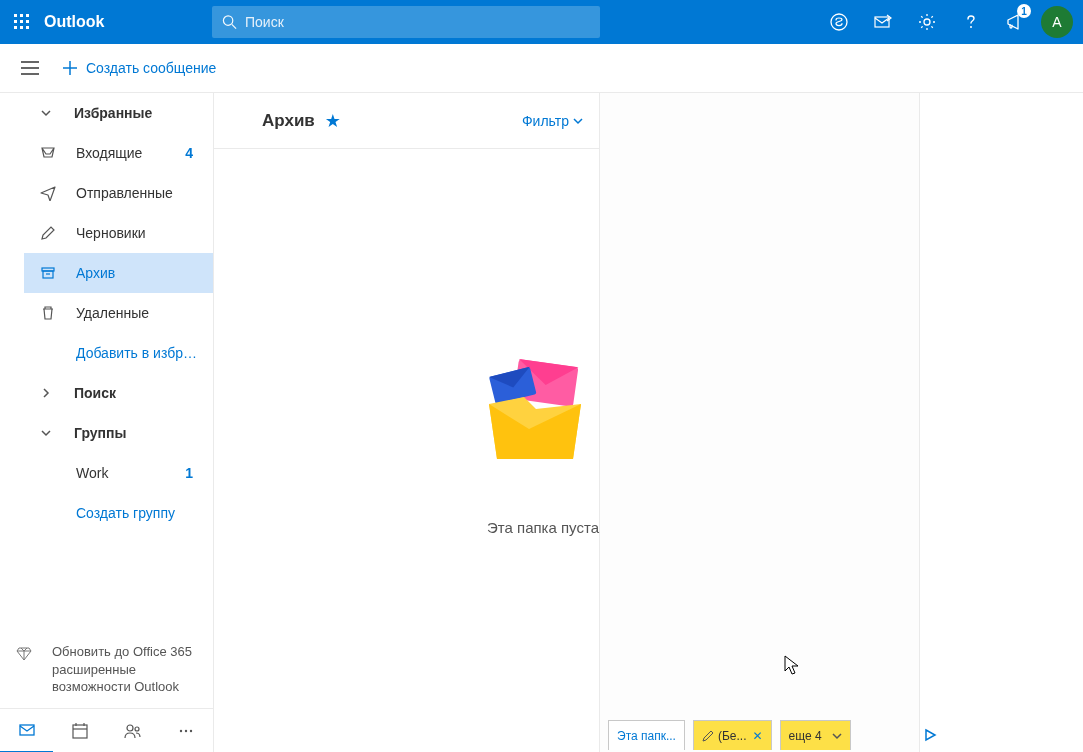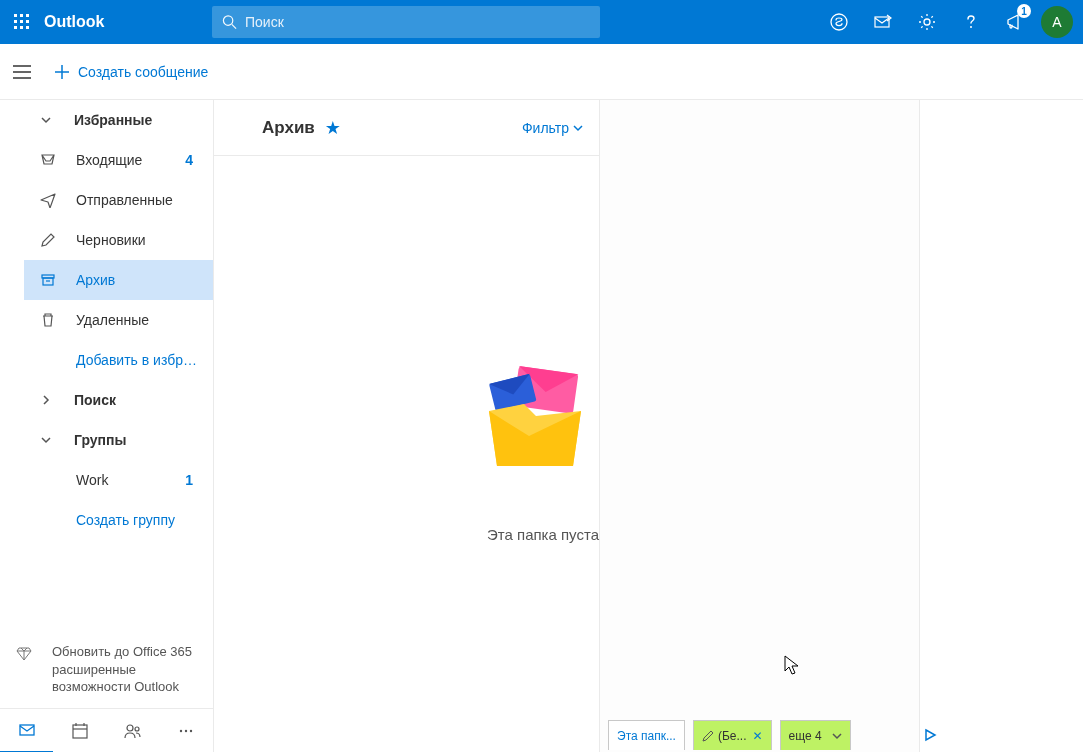--- a/index.html
+++ b/index.html
@@ -12,21 +12,21 @@
   .search { flex: 0 0 388px; height: 32px; background: #3696dd; border-radius: 2px; display: flex; align-items: center; padding: 12px 10px; cursor: text; }
   .search svg { margin-right: 8px; opacity: .95; }
   .search input { background: transparent; border: none; outline: none; color: #fff; font-size: 14px; width: 100%; }
   .search input::placeholder { color: #e6f1fa; }
   .top-spacer { flex: 1; }
   .topicon { width: 44px; height: 44px; display: flex; align-items: center; justify-content: center; cursor: pointer; position: relative; }
   .badge { position: absolute; top: 4px; right: 6px; background: #fff; color: #0078d4; font-size: 10px; font-weight: 600; border-radius: 8px; min-width: 14px; height: 14px; display: flex; align-items: center; justify-content: center; padding: 0 3px; }
   .avatar { width: 32px; height: 32px; border-radius: 50%; background: #1e7b34; color: #fff; display: flex; align-items: center; justify-content: center; font-size: 14px; font-weight: 500; margin: 0 6px 0 4px; cursor: pointer; }
 
   
-  .subhdr { height: 56px; display: flex; align-items: center; border-bottom: 1px solid #eaeaea; padding-left: 0; }
+  .subhdr { height: 49px; display: flex; align-items: center; border-bottom: 1px solid #eaeaea; padding-left: 8px; }
   .ham { width: 44px; height: 44px; display: flex; align-items: center; justify-content: center; cursor: pointer; }
   .compose { display: flex; align-items: center; color: #0078d4; font-size: 14px; cursor: pointer; padding: 0 10px; height: 44px; }
   .compose svg { margin-right: 8px; }
 
   .main { flex: 1; display: flex; min-height: 0; }
 
   
   .sidebar { width: 214px; border-right: 1px solid #eaeaea; display: flex; flex-direction: column; font-size: 14px; color: #333; }
   .navlist { flex: 1; overflow-y: auto; }
   .section-head, .navitem { height: 40px; display: flex; align-items: center; padding: 0 12px 0 12px; cursor: pointer; margin-left: 24px; }
@@ -57,21 +57,21 @@
   .list-hdr .sp { flex: 1; }
   .filter { color: #0078d4; font-size: 14px; display: flex; align-items: center; cursor: pointer; margin-left: 12px; }
   .filter svg { margin-left: 4px; }
   .empty { flex: 1; display: flex; flex-direction: column; align-items: flex-end; padding-top: 200px; }
   .empty .art { margin-bottom: 46px; }
   .empty .msg { font-size: 15px; color: #555; }
 
   
   .readpane { width: 320px; border-right: 1px solid #eaeaea; background: #fdfdfd; display: flex; flex-direction: column; position: relative; }
   .tabstrip { position: absolute; bottom: 0; left: 0; right: 12px; height: 32px; display: flex; align-items: flex-start; padding-left: 8px; gap: 8px; }
-  .tab { height: 30px; display: flex; align-items: center; padding: 0 8px; font-size: 12px; border: 1px solid #c8c8c8; border-bottom: none; background: #bef264; color: #333; cursor: pointer; max-width: 96px; }
+  .tab { height: 30px; display: flex; align-items: center; padding: 0 8px; font-size: 12px; border: 1px solid #c8c8c8; border-bottom: none; background: #fde047; color: #333; cursor: pointer; max-width: 96px; }
   .tab.active { background: #fff; color: #0078d4; }
   .tab .tl { white-space: nowrap; overflow: hidden; text-overflow: ellipsis; }
   .tab .x { margin-left: 6px; color: #0078d4; cursor: pointer; }
   .tab svg.pen { margin-right: 4px; }
   .tab.more .chv { margin-left: 10px; }
 
   .rightgutter { flex: 1; position: relative; }
   .adchoice { position: absolute; bottom: 6px; right: 146px; color: #0078d4; cursor: pointer; }
 
   .cursor { position: absolute; left: 784px; top: 655px; pointer-events: none; }

